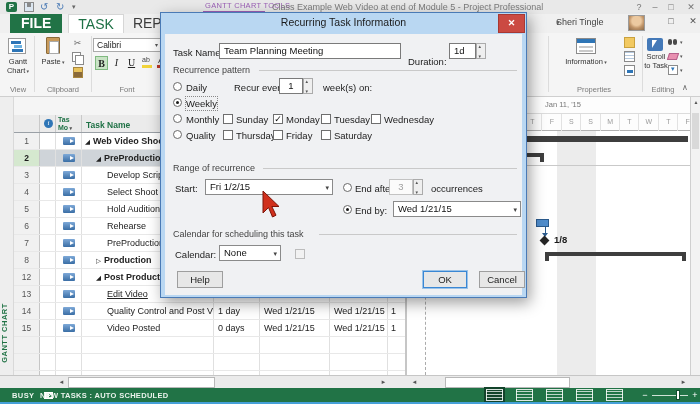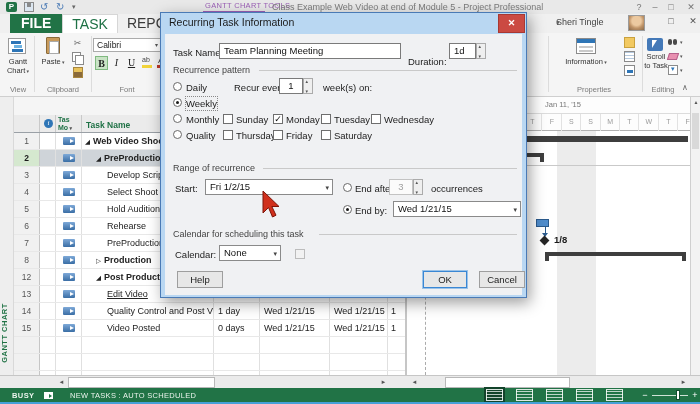--- a/index.html
+++ b/index.html
@@ -18,21 +18,21 @@
   .wc{top:0;font-size:9px;color:#767676;line-height:14px;width:14px;text-align:center;}
   #ctx{left:205px;top:1px;font-size:7.5px;color:#9a5fb5;letter-spacing:.3px;white-space:nowrap;}
   #ctxline{left:203px;top:11px;width:62px;height:2px;background:#9a5fb5;}
   #title{left:272px;top:2px;font-size:9px;color:#7b7b7b;white-space:nowrap;}
 
   
   #tabsrow{left:0;top:14px;width:700px;height:19px;background:#f0f0f0;}
   #tabs{left:10px;top:0;height:19px;display:flex;position:absolute;}
   .tab{position:relative!important;height:25px;line-height:19px;font-size:14px;padding:0 9px;color:#3c3c3c;white-space:nowrap;}
   .tab.file{background:#217346;color:#fff;font-weight:bold;padding:0 11px;}
-  .tab.active{background:#fff;color:#1e7145;border:1px solid #d6d6d6;border-bottom:none;}
+  .tab.active{background:#fff;color:#1e7145;border:1px solid #d6d6d6;border-bottom:none;margin-left:6px;}
   #user{left:556px;top:3px;font-size:9px;color:#444;white-space:nowrap;}
   #user::after{content:" ▾";font-size:7px;color:#666;}
   #avatar{left:628px;top:1px;width:17px;height:16px;border:1px solid #9a9a9a;background:radial-gradient(circle at 50% 35%,#ecc9a0 0 38%,#c09468 62%,#8a6a4a);}
   .dc{top:2px;font-size:9px;color:#555;width:14px;text-align:center;}
 
   
   #ribbon{left:0;top:33px;width:700px;height:64px;background:#f5f5f5;border-bottom:1px solid #cfcfcf;}
   .gsep{top:3px;width:1px;height:56px;background:#dcdcdc;}
   .glbl{top:52px;height:10px;font-size:7.5px;color:#7a7a7a;text-align:center;line-height:10px;white-space:nowrap;}
   .bigbtn{top:3px;height:48px;text-align:center;}
@@ -137,31 +137,31 @@
   
   #hrow{left:0;top:375px;width:700px;height:13px;background:#ebebeb;border-top:1px solid #c6c6c6;}
   .harr{top:1px;width:13px;height:11px;font-size:6px;color:#555;text-align:center;line-height:11px;}
   .hthumb{top:1px;height:11px;background:#fff;border:1px solid #b8b8b8;}
 
   
   #status{left:0;top:388px;width:700px;height:14px;background:#217346;color:#fff;}
   #busy{left:12px;top:3px;font-size:7.5px;font-weight:bold;color:#eaf3ec;letter-spacing:.4px;}
   #smico{left:44px;top:4px;width:9px;height:7px;background:#fff;}
   #smico::after{content:"";position:absolute;right:1px;top:1.5px;border-left:3px solid #217346;border-top:2px solid transparent;border-bottom:2px solid transparent;}
-  #ntxt{left:70px;top:3px;font-size:7.5px;font-weight:normal;color:#eaf3ec;letter-spacing:.3px;white-space:nowrap;}
+  #ntxt{left:40px;top:3px;font-size:7.5px;font-weight:bold;color:#eaf3ec;letter-spacing:.3px;white-space:nowrap;}
   .vic{top:1px;width:17px;height:12px;border:1px solid rgba(255,255,255,.85);background:repeating-linear-gradient(0deg,transparent 0 2px,rgba(255,255,255,.7) 2px 3px);}
   .vic.von{background-color:#12432a;box-shadow:0 0 0 2px #12432a;}
   .zctl{top:1px;font-size:9px;color:#fff;width:10px;text-align:center;line-height:12px;}
   #ztrack{left:652px;top:7px;width:36px;height:1px;background:#cfe3d6;}
   #zthumb{left:676px;top:2px;width:4px;height:10px;background:#fff;border:1px solid #0e4f2f;}
   #bluebar{left:0;top:402px;width:700px;height:2px;background:#45a0d8;}
 
   
   #dlg{left:160px;top:12px;width:367px;height:286px;background:#b9d7f2;border:1px solid #4a7ab5;box-shadow:3px 5px 14px rgba(0,0,0,.38);z-index:40;}
-  .dtitle{left:8px;top:3px;width:100%;text-align:left;font-size:10.5px;color:#1a1a1a;}
+  .dtitle{left:0;top:3px;width:100%;text-align:center;font-size:10.5px;color:#1a1a1a;}
   .dclose{left:337px;top:1px;width:27px;height:19px;background:#cb4a42;border:1px solid #a83832;color:#fff;font-size:9px;font-weight:bold;text-align:center;line-height:17px;}
   .dbody{left:4px;top:21px;width:357px;height:261px;background:#f0f1f3;}
   .dlab{font-size:9.5px;color:#1c1c1c;line-height:13px;white-space:nowrap;}
   .dsec{font-size:9px;color:#444;white-space:nowrap;}
   .dline{height:1px;background:#c9c9c9;}
   .dinput{background:#fff;border:1px solid #7a7a7a;height:16px;font-size:9.5px;line-height:14px;padding-left:4px;color:#111;white-space:nowrap;overflow:hidden;}
   .dcombo{background:#fff;border:1px solid #8a8a8a;height:16px;font-size:9.5px;line-height:14px;padding-left:4px;color:#111;white-space:nowrap;overflow:hidden;}
   .dcombo::after{content:"▾";position:absolute;right:3px;top:1px;font-size:7px;color:#444;}
   .dspin{width:10px;height:16px;background:#efefef;border:1px solid #ababab;}
   .dspin::before{content:"▴";position:absolute;left:1.5px;top:-1px;font-size:5px;color:#555;}

